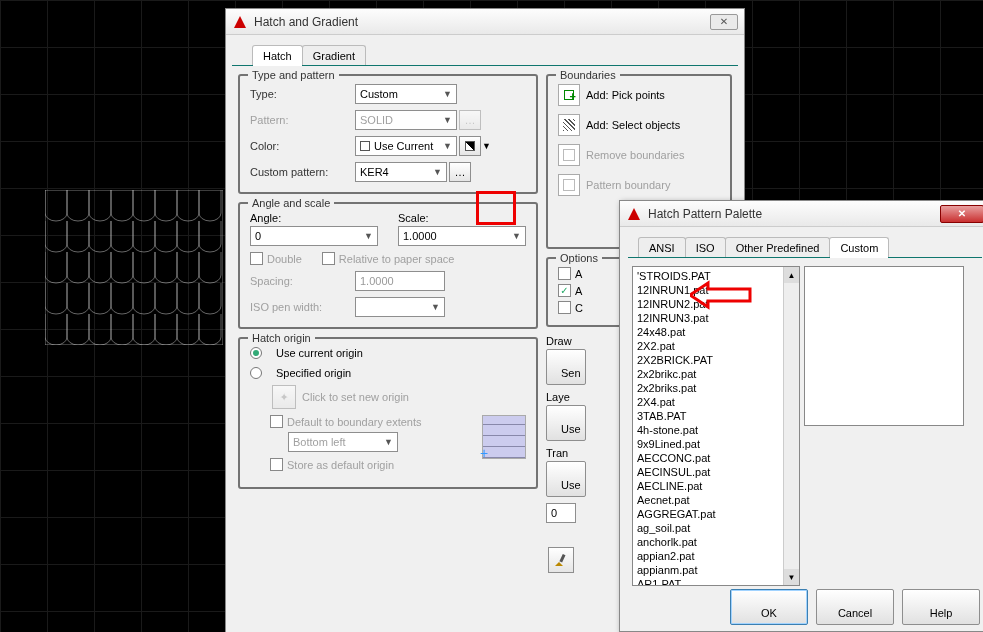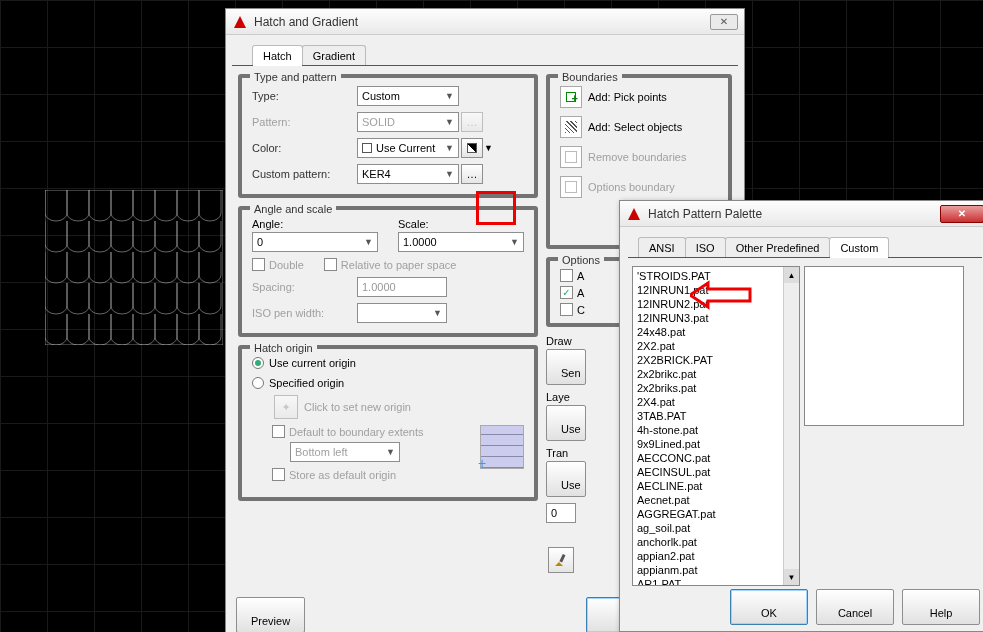--- a/index.html
+++ b/index.html
@@ -28,31 +28,31 @@
 
   .tabstrip { display:flex; border-bottom:1px solid #0f766e; padding:4px 4px 0 10px; gap:0; }
   .tab { padding:4px 10px 3px; border:1px solid #bbb; border-bottom:none; background:#eee; border-radius:3px 3px 0 0; margin-right:-1px; cursor:pointer; }
   .tab.active { background:#fff; position:relative; z-index:1;}
   .tab.active::after { content:""; position:absolute; left:0; right:0; bottom:-1px; height:1px; background:#fff; }
 
   .body { padding:6px 8px; }
   .row { display:flex; align-items:center; margin-bottom:6px; }
   .lbl { width:105px; color:#333; }
   .disabled { color:#a0a0a0 !important; }
-  .group { border:4px solid #737373; border-radius:3px; padding:8px 10px 10px; margin-bottom:8px; position:relative; }
+  .group { border:2px solid #737373; border-radius:3px; padding:8px 10px 10px; margin-bottom:8px; position:relative; }
   .group-title { position:absolute; top:-7px; left:8px; background:#f0f0f0; padding:0 4px; color:#333; }
   select, input[type=text], .combo { height:20px; border:1px solid #8e8e8e; background:#fff; padding:0 4px; font-size:11px; }
   .combo { display:flex; align-items:center; width:102px; justify-content:space-between;}
   .combo .arrow { font-size:9px; color:#555; }
   .btn-sq { width:22px; height:20px; border:1px solid #8e8e8e; background:linear-gradient(#fff,#e5e5e5);
     display:inline-flex; align-items:center; justify-content:center; margin-left:2px; cursor:pointer;}
   .btn-sq.disabled { opacity:.5; }
   .check { display:flex; align-items:center; gap:4px; }
   .check .box { width:13px; height:13px; border:1px solid #888; background:#fff; display:inline-flex; align-items:center; justify-content:center; font-size:10px; color:#2a6;}
-  .radio { display:flex; align-items:flex-start; gap:5px; }
+  .radio { display:flex; align-items:flex-start; gap:14px; }
   .radio .circ { width:12px; height:12px; border:1px solid #777; border-radius:50%; background:#fff; display:inline-block; position:relative;}
   .radio.sel .circ::after{content:""; position:absolute; inset:2px; border-radius:50%; background:#3a7; }
   .swatch-box { width:115px; height:20px; border:1px solid #666; background:
      repeating-linear-gradient(0deg, #000 0 1px, transparent 1px 3px),
      repeating-linear-gradient(90deg, #000 0 1px, transparent 1px 3px);
   }
 
   .push-btn { height:22px; border:1px solid #8e8e8e; background:linear-gradient(#fff,#e1e1e1); border-radius:2px; padding:17px 14px; cursor:pointer;}
   .push-btn.default { border:1px solid #3c7fb1; box-shadow:0 0 0 1px #a1d3ff inset;}
   .cmd { display:flex; align-items:center; gap:6px; margin-bottom:8px;}
@@ -178,21 +178,21 @@
                 </span>
                 <span class="arrow">▼</span>
               </div>
             <div class="btn-sq">
                 <span style="display:inline-block;width:10px;height:10px;border:1px solid #555;background:linear-gradient(45deg,#fff 48%,#000 48%)"></span>
               </div>
             <span style="font-size:9px;margin-left:1px;">▼</span>
           </div>
           <div class="row" style="margin-bottom:0;">
             <span class="lbl">Custom pattern:</span>
-            <div class="combo" style="width:102px;">
+            <div class="combo" style="width:92px;">
                 <span>KER4</span>
                 <span class="arrow">▼</span>
               </div>
             <div class="btn-sq">…</div>
           </div>
         </div>
 
         <div class="group">
           <span class="group-title">Angle and scale</span>
           <div class="row" style="gap:20px;">
@@ -292,21 +292,21 @@
           <div class="cmd disabled">
               <div class="ic">
                 <span style="width:12px;height:12px;border:1px solid #bbb;display:inline-block;"></span>
               </div>
               <span class="disabled">Remove boundaries</span>
             </div>
           <div class="cmd disabled">
               <div class="ic">
                 <span style="width:12px;height:12px;border:1px solid #bbb;display:inline-block;"></span>
               </div>
-              <span class="disabled">Options boundary</span>
+              <span class="disabled">Pattern boundary</span>
             </div>
         </div>
 
         <div class="group" style="height:70px;">
           <span class="group-title">Options</span>
           <label class="check" style="margin-bottom:4px;">
               <span class="box"></span>
               <span>A</span>
             </label>
           <label class="check" style="margin-bottom:4px;">
@@ -336,26 +336,20 @@
         <div class="btn-sq" style="width:26px;height:26px;margin-top:18px;">
           <svg width="16" height="16" viewBox="0 0 16 16">
               <path d="M2 14 L6 10 L10 14 Z" fill="#b80"></path>
               <rect x="8" y="2" width="3" height="8" fill="#555" transform="rotate(25 9 6)"></rect>
             </svg>
         </div>
       </div>
     </div>
   </div>
 
-  <div class="footer">
-    <button class="push-btn">Preview</button>
-    <span class="spacer"></span>
-    <button class="push-btn default" style="width:82px;">OK</button>
-    <button class="push-btn" style="width:60px;margin-left:6px;">Cancel</button>
-  </div>
 </div>
 
 <div class="anno-box" style="left:779px; top:229px; width:54px; height:32px;"></div>
 
 <div class="win" style="left:619px; top:200px; width:372px; height:432px;">
   <div class="titlebar">
     <svg class="app-icon" viewBox="0 0 16 16">
         <polygon points="2,14 8,2 14,14" fill="#c00"></polygon>
       </svg>
     <span class="title">Hatch Pattern Palette</span>

